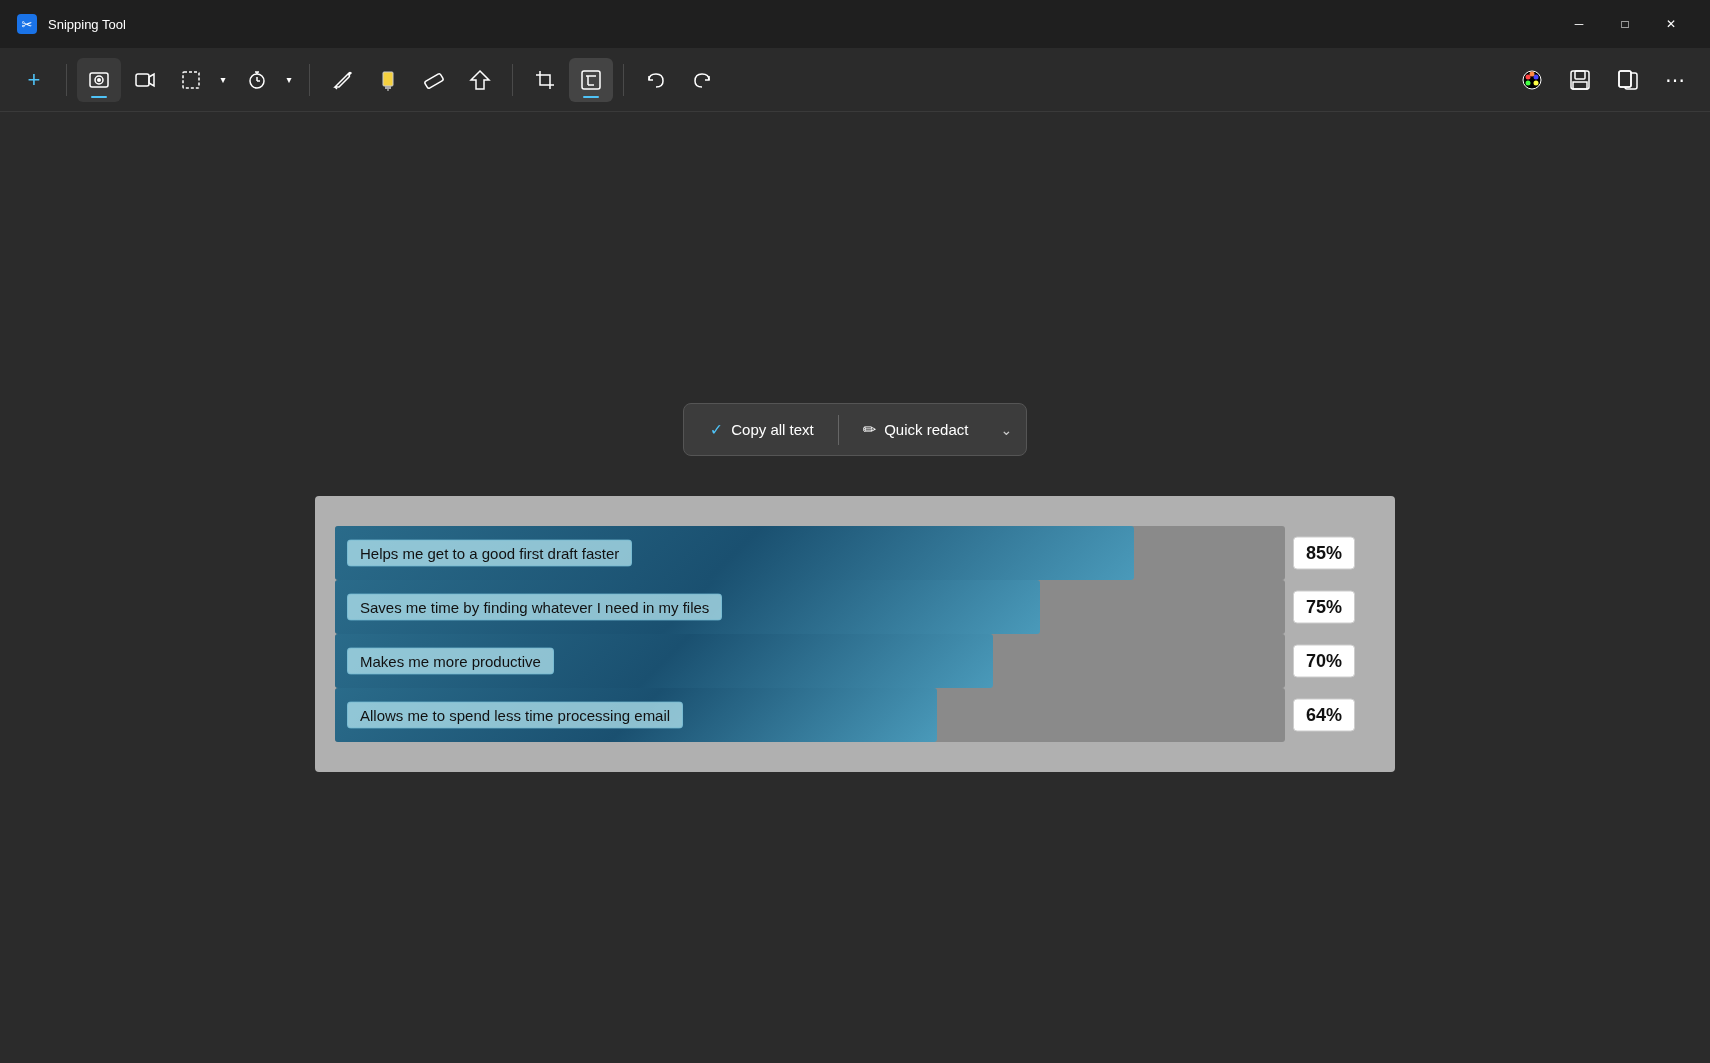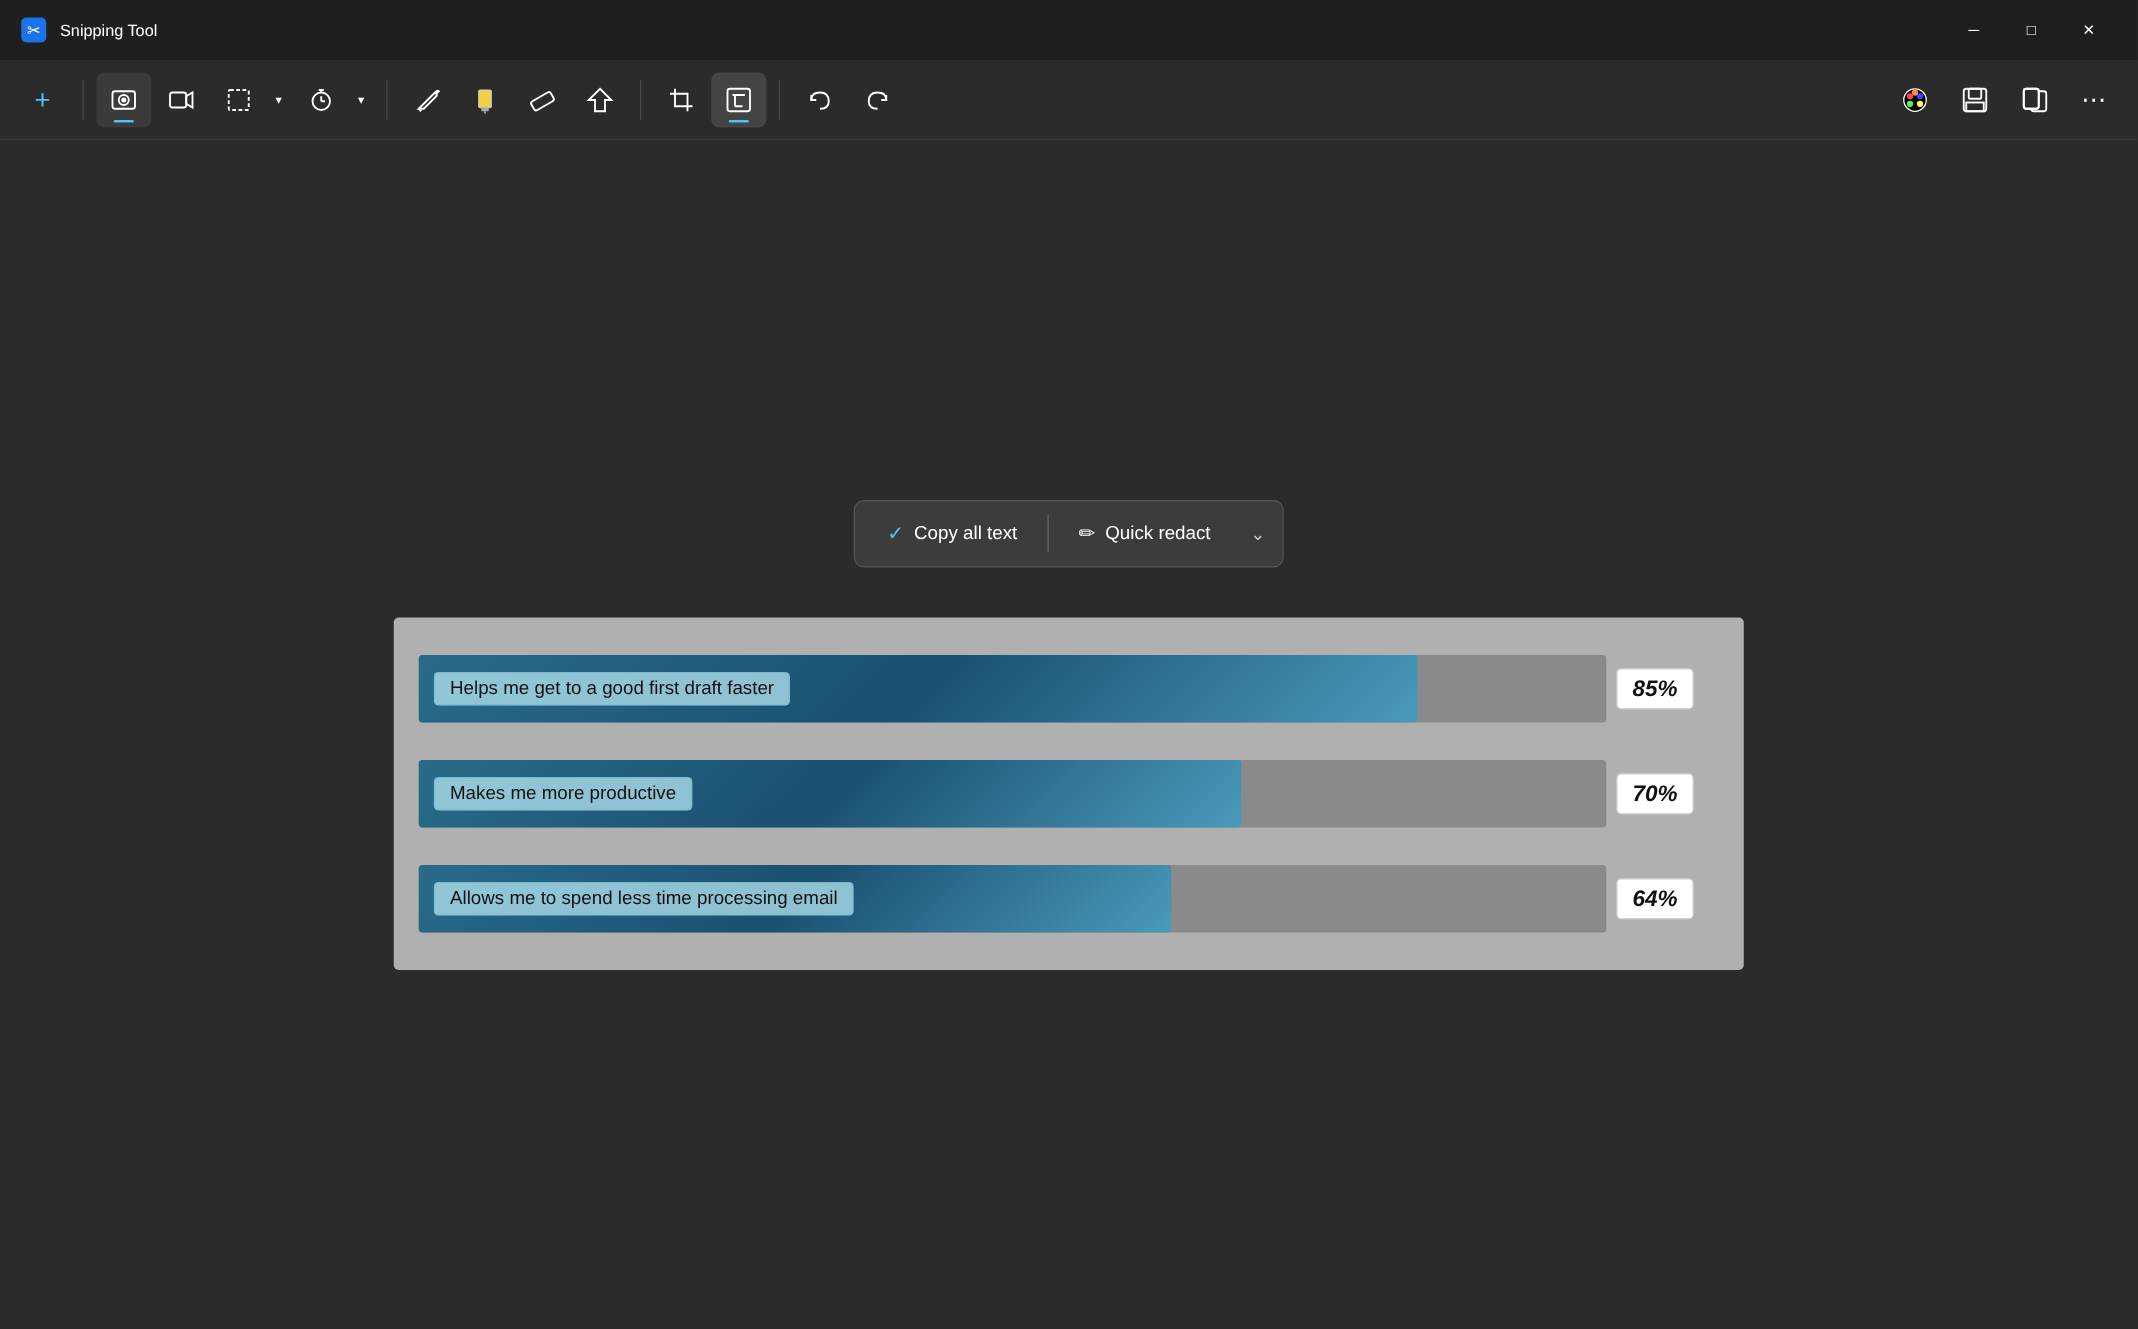--- a/index.html
+++ b/index.html
@@ -208,21 +208,21 @@
       font-weight: 700;
       color: #111;
       margin-bottom: 24px;
       border: 2px solid #333;
     }
 
     
     .bar-chart {
       display: flex;
       flex-direction: column;
-      gap: 30px;
+      gap: 0;
     }
 
     .bar-row {
       display: flex;
       align-items: center;
       position: relative;
       height: 54px;
     }
 
     .bar-background {
@@ -265,21 +265,20 @@
       transform: translateY(-50%);
       background: white;
       padding: 5px 12px;
       border-radius: 4px;
       font-size: 18px;
       font-weight: 600;
       color: #111;
       border: 1px solid #ccc;
       min-width: 60px;
       text-align: center;
-      font-style: italic;
     }
 
     .bar-outer {
       position: relative;
       flex: 1;
       height: 54px;
       margin-right: 80px;
     }
   </style>
 </head>
@@ -463,20 +462,28 @@
           <div class="bar-outer" style="width: 940px;">
             <div class="bar-background"></div>
             <div class="bar-fill" style="width: 799px;"></div>
             <div class="bar-label">Helps me get to a good first draft faster</div>
             <div class="bar-value">85%</div>
           </div>
         </div>
         <div class="bar-row">
           <div class="bar-outer" style="width: 940px;">
             <div class="bar-background"></div>
+            <div class="bar-fill" style="width: 705px;"></div>
+            <div class="bar-label">Saves me time by finding whatever I need in my files</div>
+            <div class="bar-value">75%</div>
+          </div>
+        </div>
+        <div class="bar-row">
+          <div class="bar-outer" style="width: 940px;">
+            <div class="bar-background"></div>
             <div class="bar-fill" style="width: 658px;"></div>
             <div class="bar-label">Makes me more productive</div>
             <div class="bar-value">70%</div>
           </div>
         </div>
         <div class="bar-row">
           <div class="bar-outer" style="width: 940px;">
             <div class="bar-background"></div>
             <div class="bar-fill" style="width: 601.6px;"></div>
             <div class="bar-label">Allows me to spend less time processing email</div>

